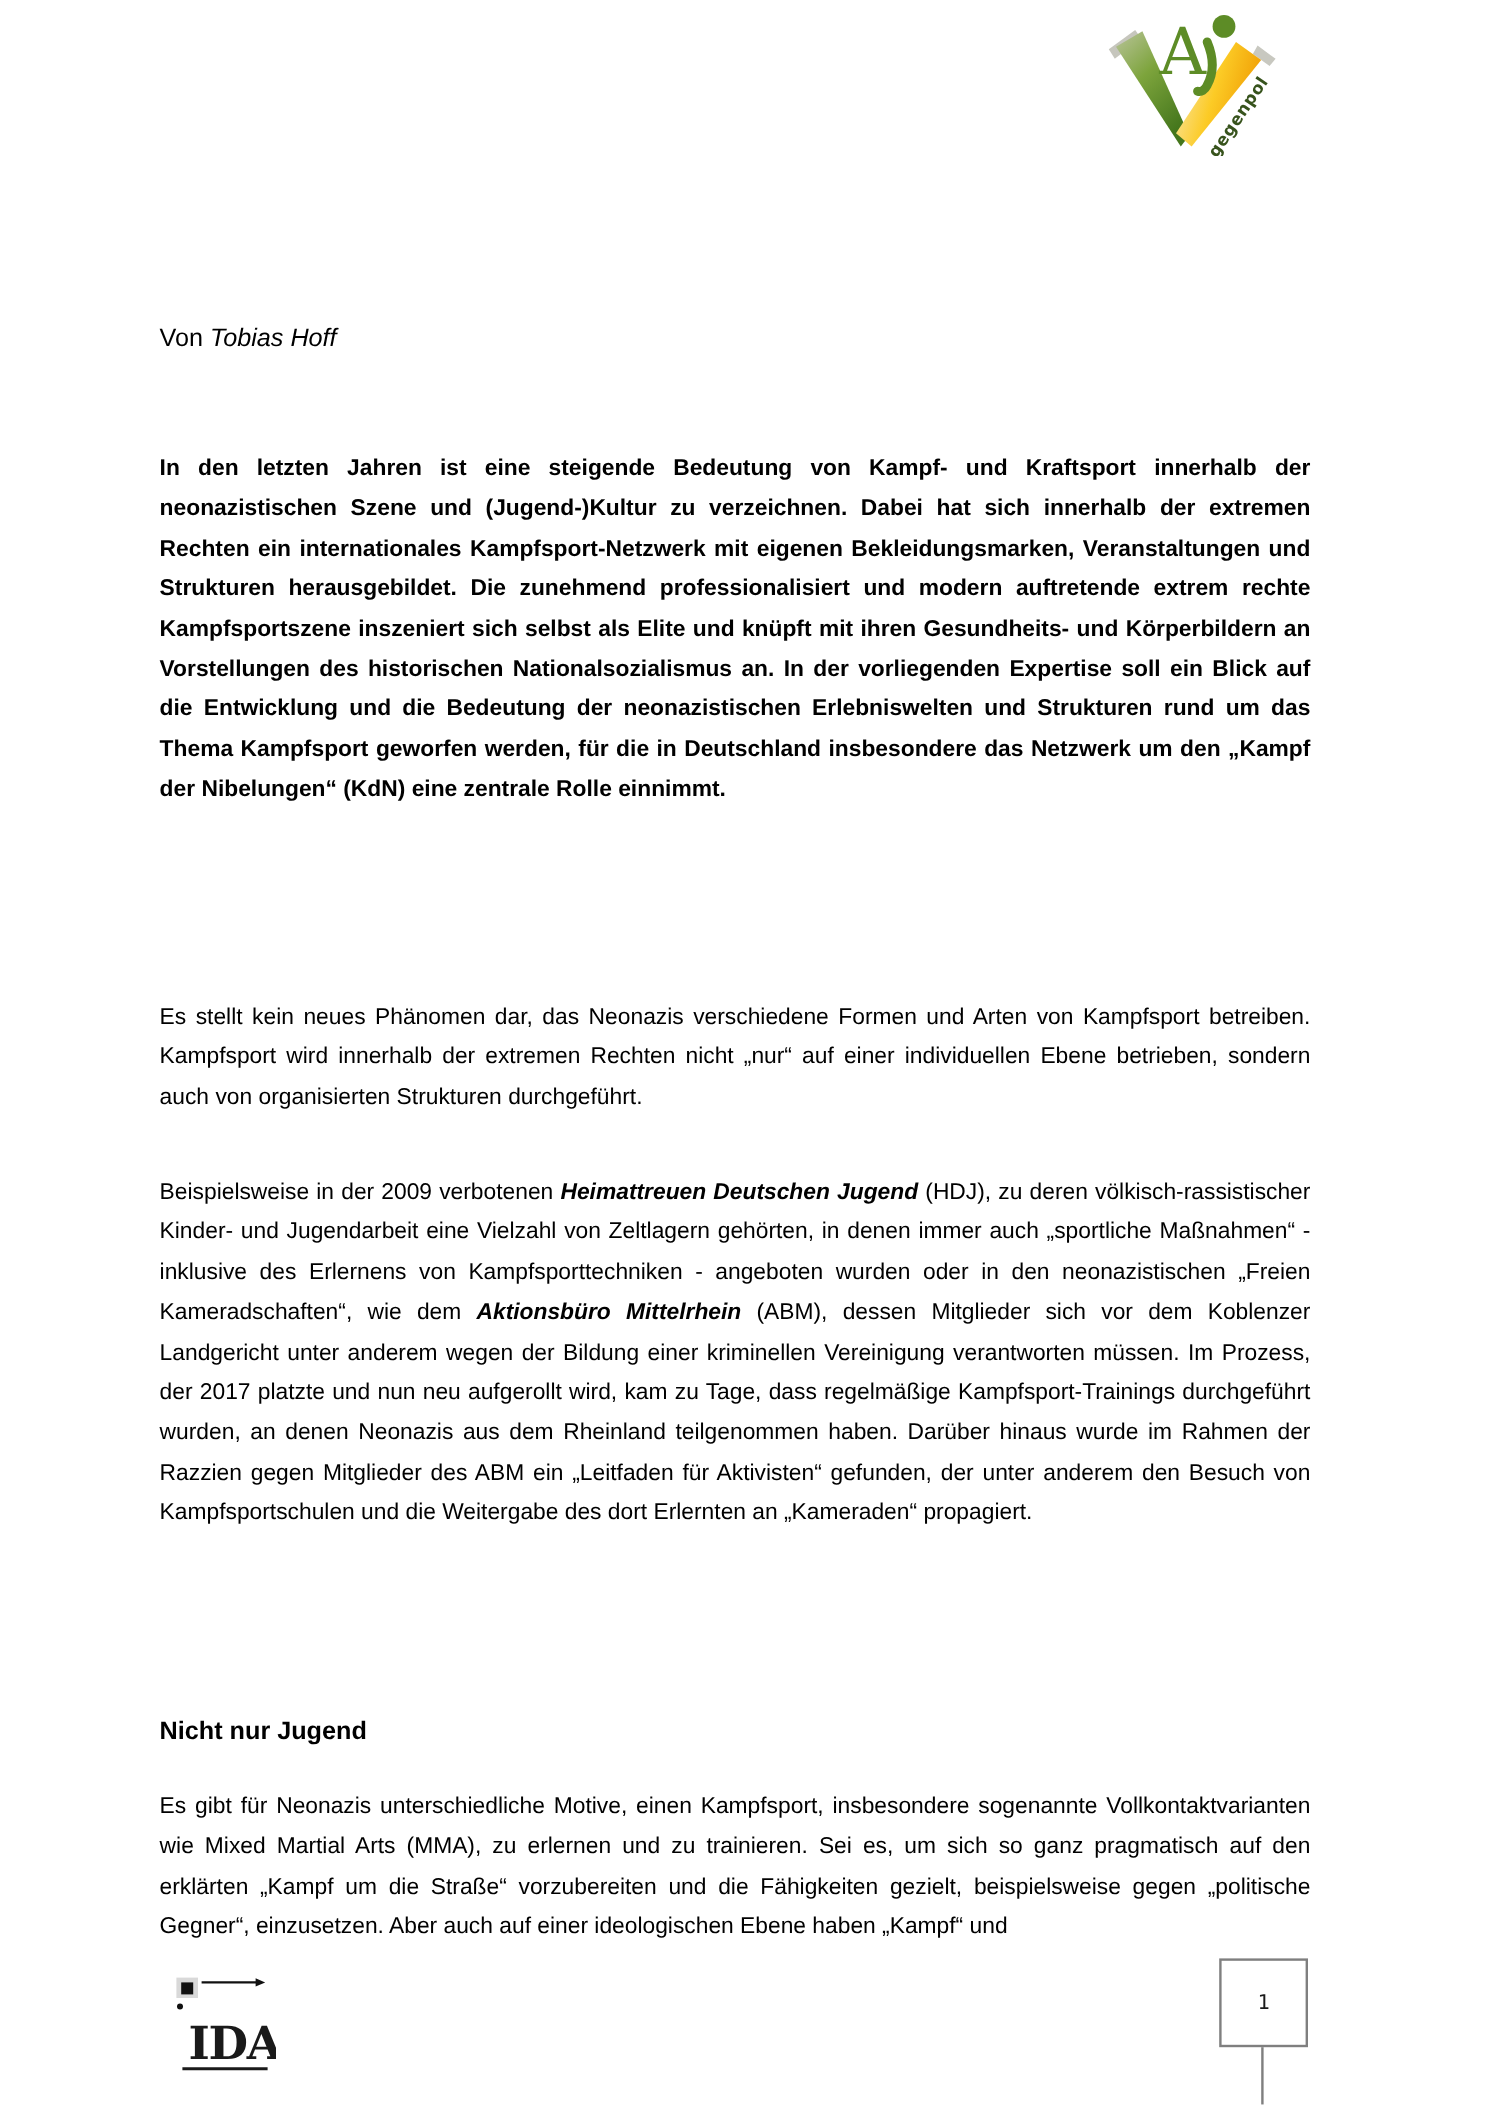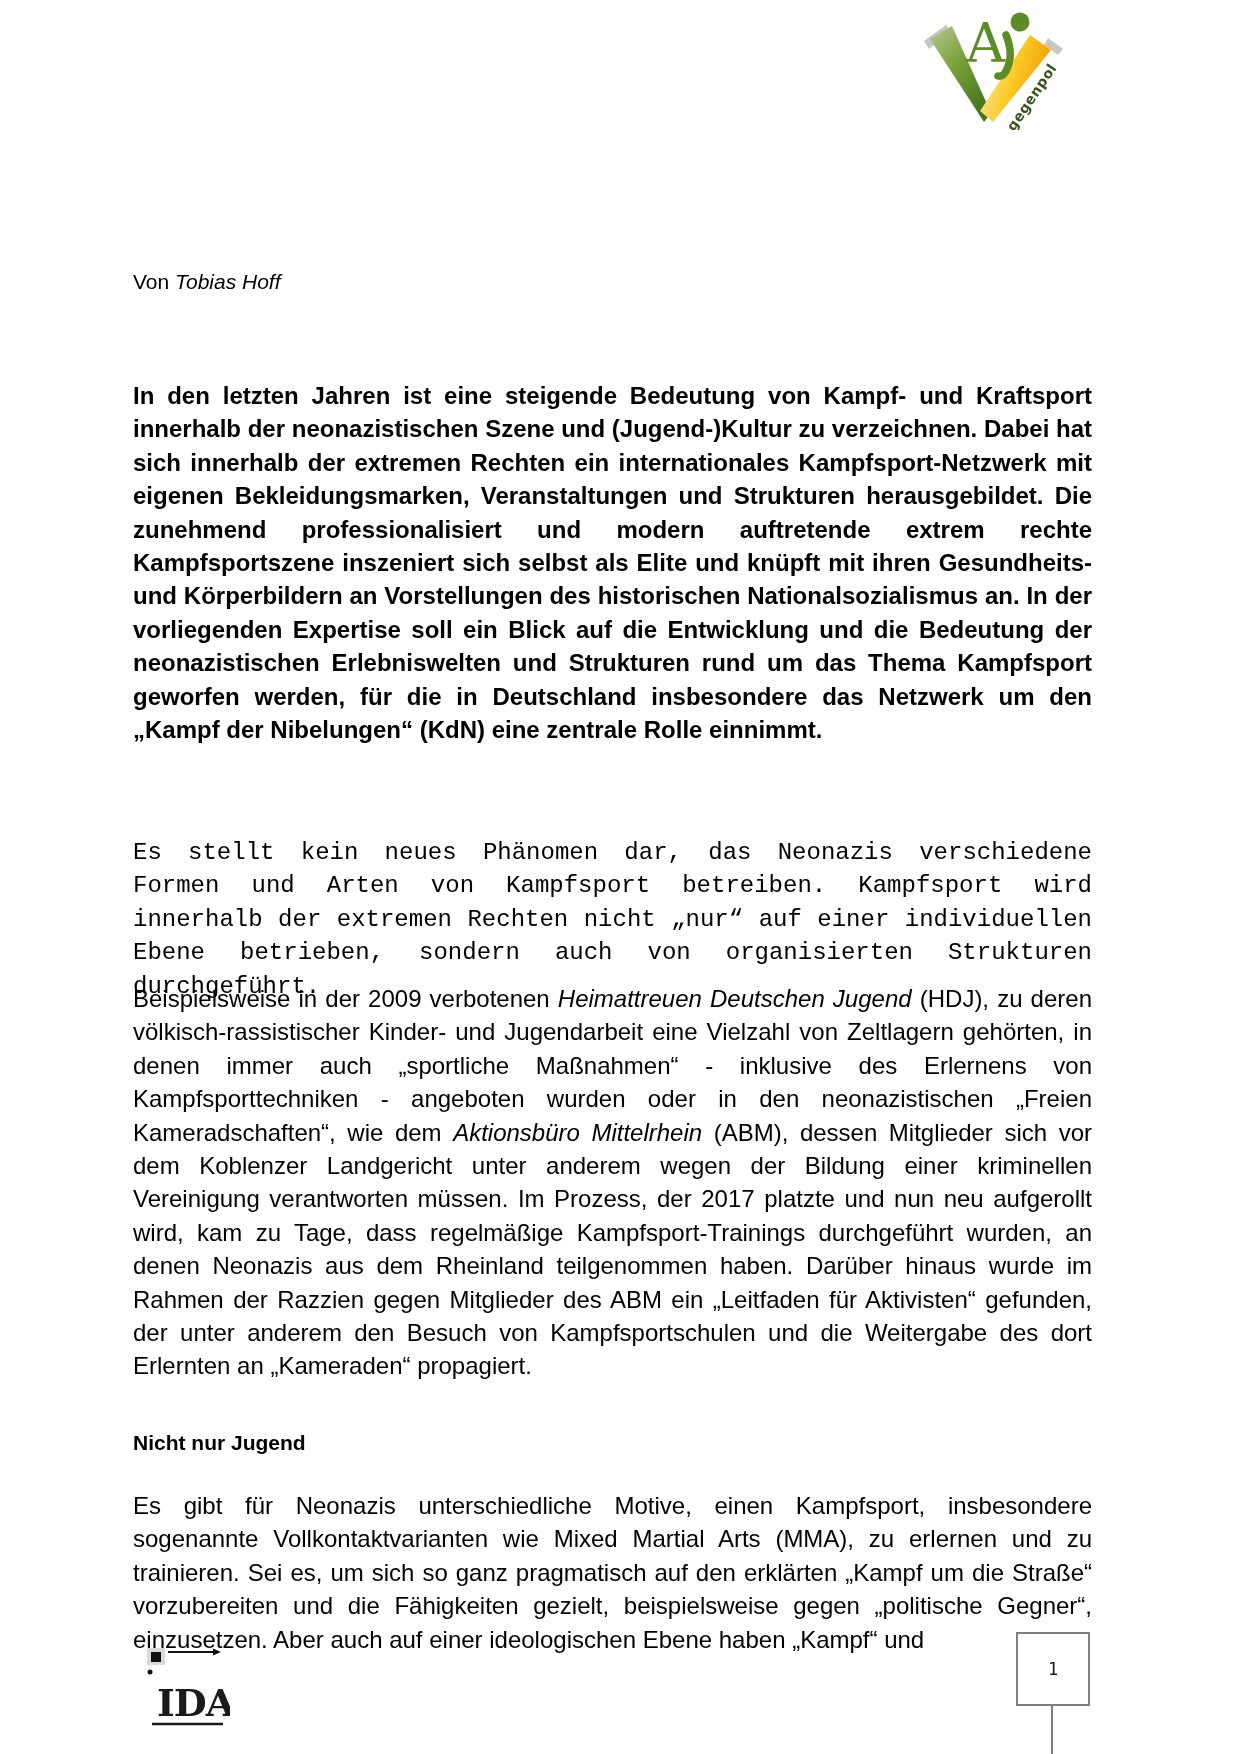--- a/index.html
+++ b/index.html
@@ -16,32 +16,32 @@
     font-size:32px; font-weight:700;
     white-space:nowrap;
   }
   .byline {
     position:absolute; left:133px; top:270px;
     font-size:21px;
   }
   .byline .author { font-style:italic;margin-top:12px; }
   .para {
     position:absolute; left:133px; width:959px;
-    font-size:24px; line-height:33.4px;
+    font-size:19px; line-height:33.4px;
     text-align:justify;
   }
   .lead { top:355px; font-weight:700; }
-  .p1 { top:812px;font-family:Liberation Mono, monospace; }
+  .p1 { top:812px; }
   .p2 { top:958px; }
   .h2 {
     position:absolute; left:133px; top:1414px;
     font-size:21px; font-weight:700;
   }
   .p3 { top:1461px;margin-top:28px; }
-  .italic { font-style:italic; }
+  .italic { font-style:italic;font-weight:bold; }
 
   .logo-top { position:absolute; left:920px; top:5px; width:150px; height:125px; }
   .logo-ida { position:absolute; left:125px; top:1636px; width:105px; height:100px; }
 
   .pagenum-box {
     position:absolute; left:1016px; top:1632px;
     width:70px; height:70px;
     border:2px solid #7f7f7f;
     display:flex; align-items:center; justify-content:center;
     font-family:"DejaVu Sans Mono", monospace;

